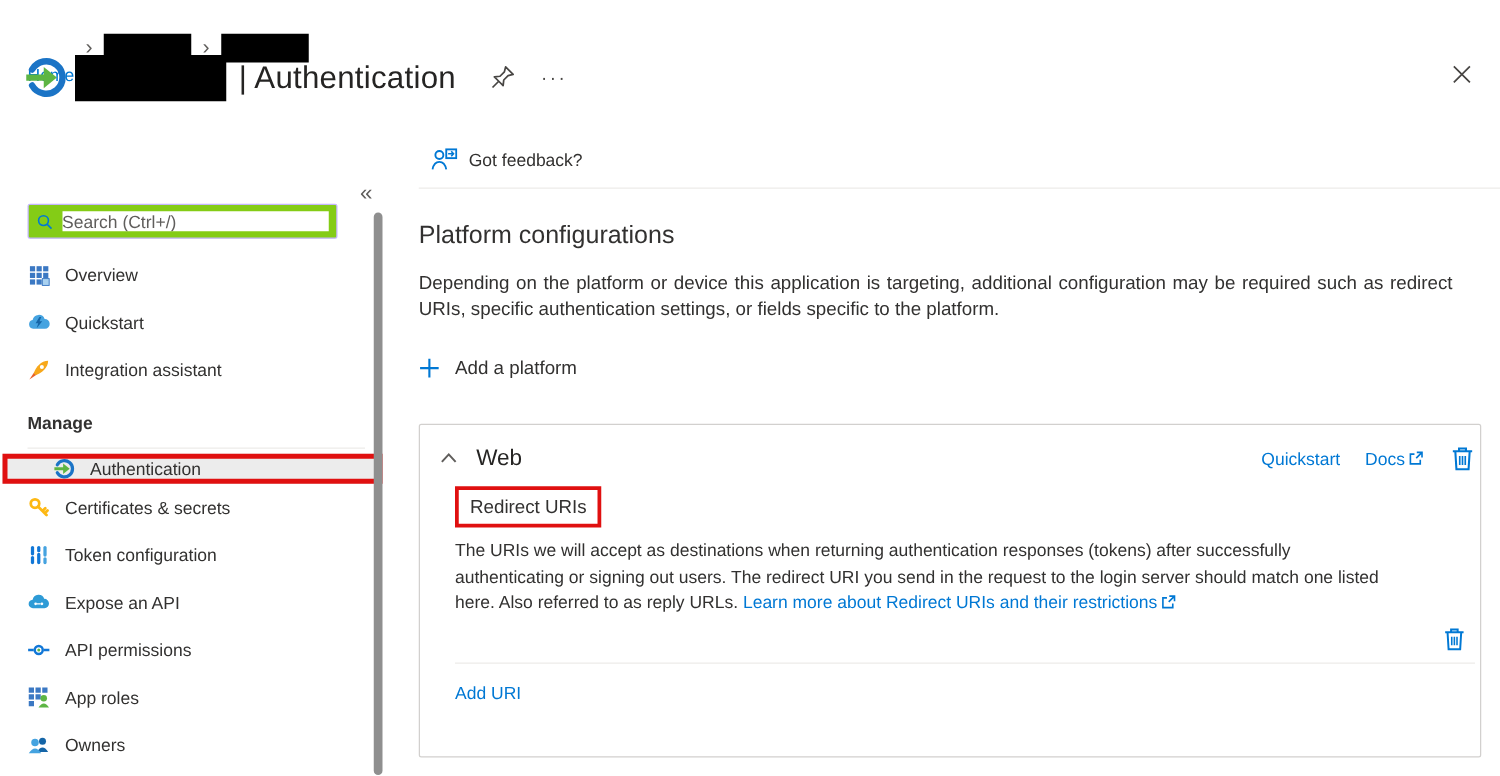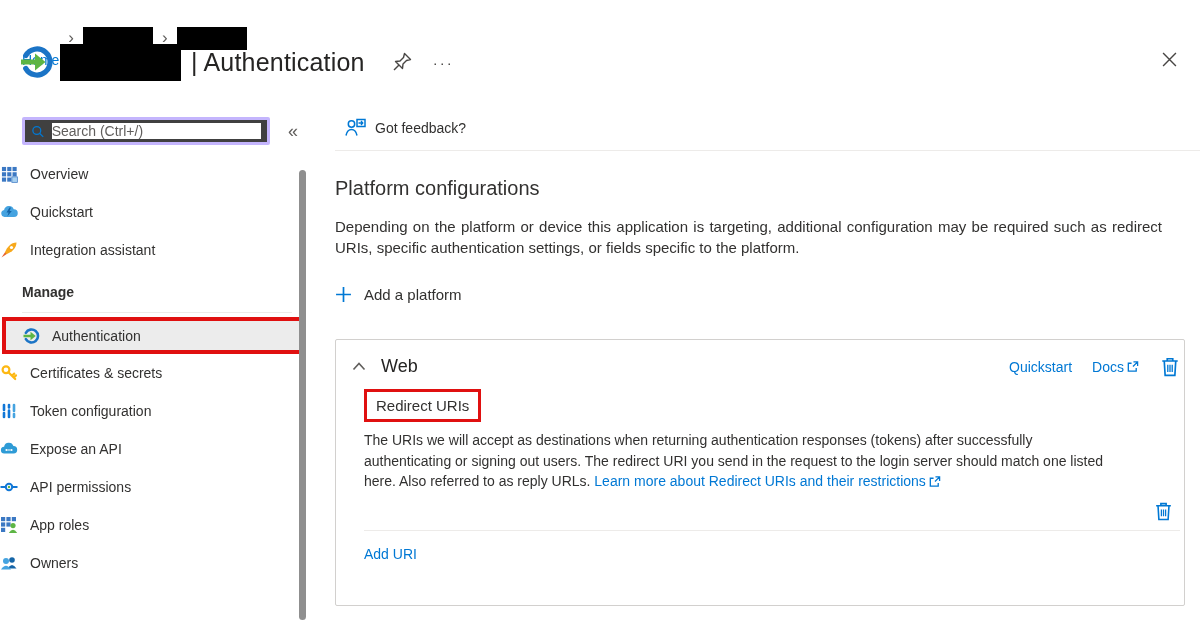--- a/index.html
+++ b/index.html
@@ -22,31 +22,31 @@
   .app-logo{width:36px;height:36px;margin-right:6px;}
   .title-redacted{width:121px;height:37px;margin-right:10px;}
   .page-title{font-size:25px;color:#252423;letter-spacing:.2px;}
   .pin-btn{margin-left:24px;width:26px;height:26px;display:flex;align-items:center;justify-content:center;cursor:pointer;}
   .more-btn{margin-left:14px;color:#484644;font-size:15px;letter-spacing:2px;cursor:pointer;padding:2px 4px;}
   .close-btn{position:absolute;right:0;top:6px;width:26px;height:26px;display:flex;align-items:center;justify-content:center;cursor:pointer;}
 
   
   .sidebar{position:absolute;left:0;top:105px;bottom:0;width:312px;}
   .search-row{display:flex;align-items:center;margin:12px 0 0 22px;}
-  .search-box{display:flex;align-items:center;width:248px;height:28px;border:3px solid #c4b5fd;border-radius:2px;padding:0 6px;background:#404040;}
+  .search-box{display:flex;align-items:center;width:248px;height:28px;border:1px solid #c4b5fd;border-radius:2px;padding:0 6px;background:#84cc16;margin-top:46px;}
   .search-box input{border:none;outline:none;font-size:14px;color:var(--text);width:100%;margin-left:7px;font-family:"Liberation Sans",sans-serif;}
   .search-box input::placeholder{color:var(--muted);}
   .collapse-btn{margin-left:18px;color:var(--muted);font-size:18px;cursor:pointer;}
   .nav{margin-top:10px;}
-  .nav-item{display:flex;align-items:center;height:38px;gap:12px;font-size:14px;cursor:pointer;}
+  .nav-item{display:flex;align-items:center;height:38px;padding-left:22px;gap:12px;font-size:14px;cursor:pointer;}
   .nav-icon{width:18px;height:18px;flex:0 0 18px;display:flex;align-items:center;justify-content:center;}
   .nav-header{padding-left:22px;margin-top:15px;height:22px;font-size:14px;font-weight:700;color:var(--text);}
   .nav-divider{height:1px;background:var(--divider);margin:6px 20px 4px 22px;}
   .annotation-wrap{border:4px solid var(--red);margin:0 6px 0 2px;background:var(--selected-bg);}
-  .annotation-wrap .nav-item{height:29px;padding-left:16px;}
+  .annotation-wrap .nav-item{height:16px;padding-left:16px;margin-left:20px;}
   .scroll-thumb{position:absolute;left:299px;top:65px;width:7px;height:450px;background:#8f8f8f;border-radius:4px;}
 
   
   .main{position:absolute;left:335px;top:105px;right:0;bottom:0;}
   .toolbar{display:flex;align-items:center;height:46px;padding-left:10px;gap:9px;border-bottom:1px solid var(--divider);}
   .toolbar-label{font-size:14px;color:var(--text);}
   .section-title{margin-top:26px;font-size:20px;font-weight:400;color:var(--text);}
   .section-desc{margin-top:16px;font-size:15px;line-height:21px;text-align:justify;width:827px;color:var(--text);}
   .add-platform{margin-top:28px;display:flex;align-items:center;gap:12px;font-size:15px;cursor:pointer;width:max-content;}
 

